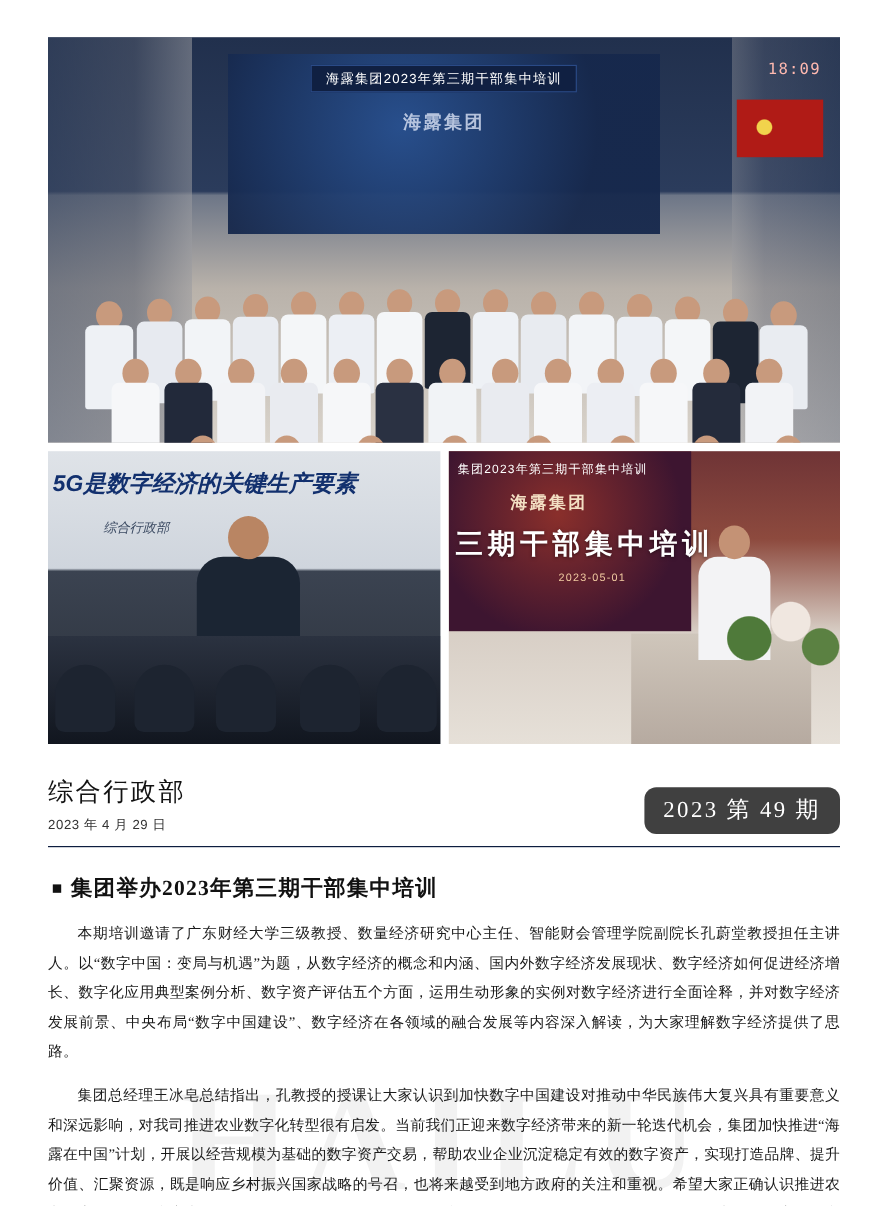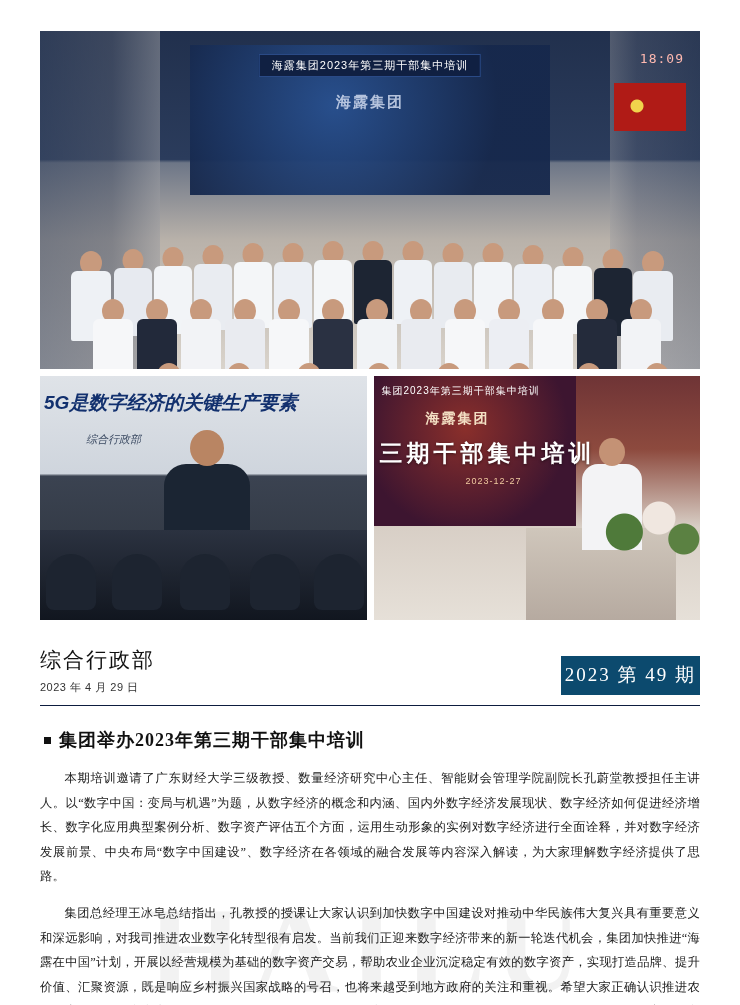--- a/index.html
+++ b/index.html
@@ -337,27 +337,28 @@
     color: #111111;
     letter-spacing: 2px;
   }
   .mast-left .date {
     font-size: 11px;
     color: #333333;
     margin-top: 6px;
     letter-spacing: 0.5px;
   }
   .issue-box {
-    background: #0c4a6e;
+    background: #404040;
     color: #ffffff;
     font-family: "Liberation Serif", serif;
     font-size: 19px;
-    padding: 6px 4px 7px;
+    padding: 6px 16px 7px;
     letter-spacing: 2px;
     white-space: nowrap;
+    border-radius: 10px;
   }
   .rule {
     height: 1px;
     background: #0d1d3f;
     margin-top: 4px;
   }
 
   
   .article {
     padding-top: 22px;
@@ -571,21 +572,21 @@
           <div class="aud-head" style="left:210px;"></div>
           <div class="aud-head" style="left:274px;"></div>
         </div>
       </div>
 
       <div class="photo photo-sub photo-right-sub">
         <div class="r-screen"></div>
         <div class="r-banner">集团2023年第三期干部集中培训</div>
         <div class="r-logo">海露集团</div>
         <div class="r-big">三期干部集中培训</div>
-        <div class="r-date">2023-12-27</div>
+        <div class="r-date">2023-05-01</div>
         <div class="r-podium"></div>
         <div class="r-speaker"></div>
         <div class="r-flowers"></div>
       </div>
     </div>
   </div>
 
   <div class="masthead">
     <div class="mast-left">
       <div class="dept">综合行政部</div>

